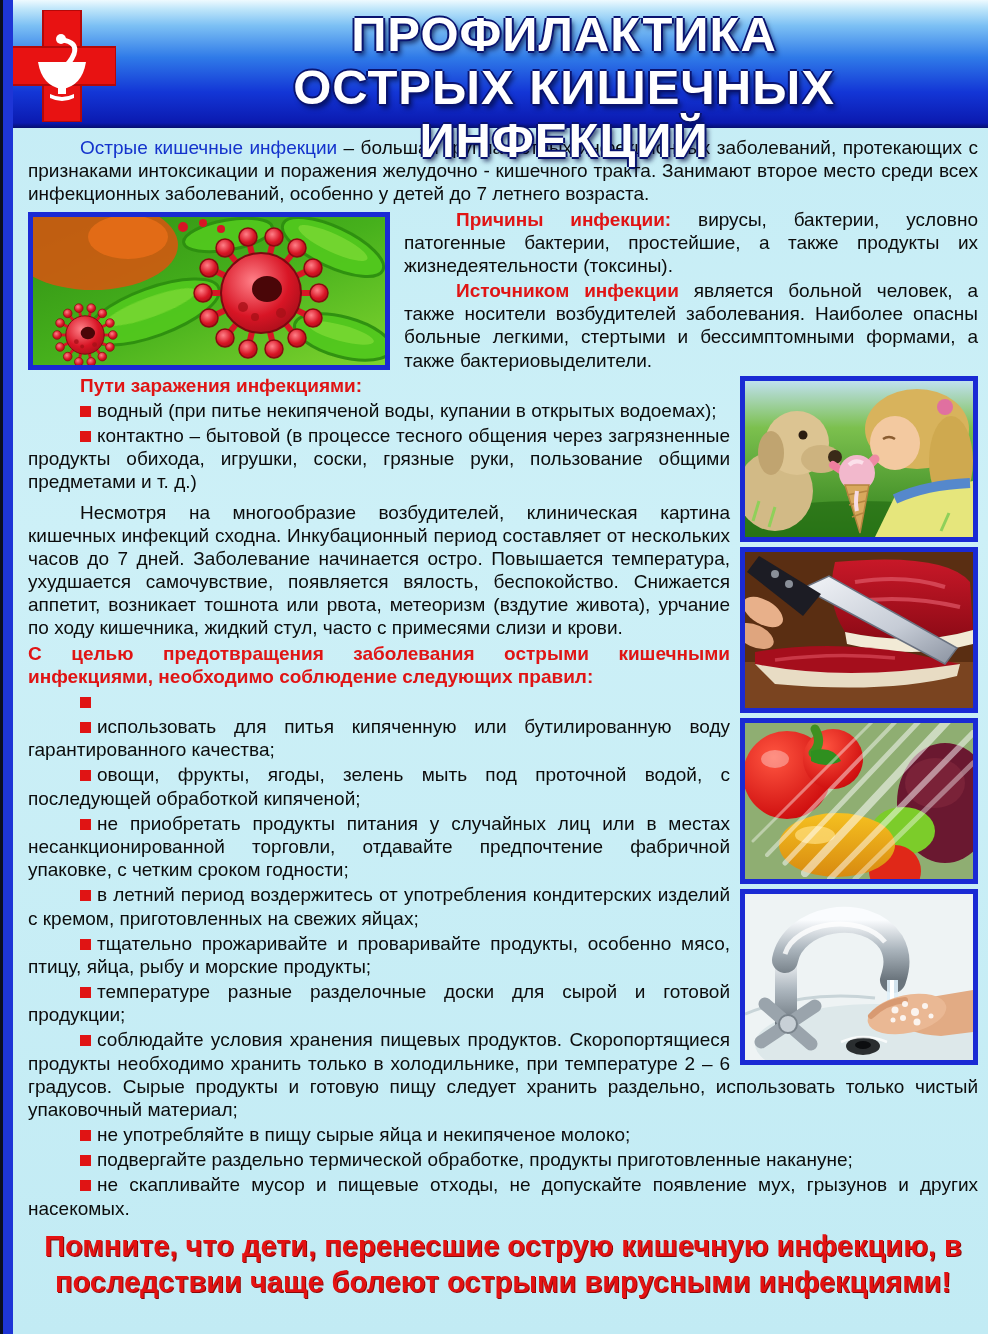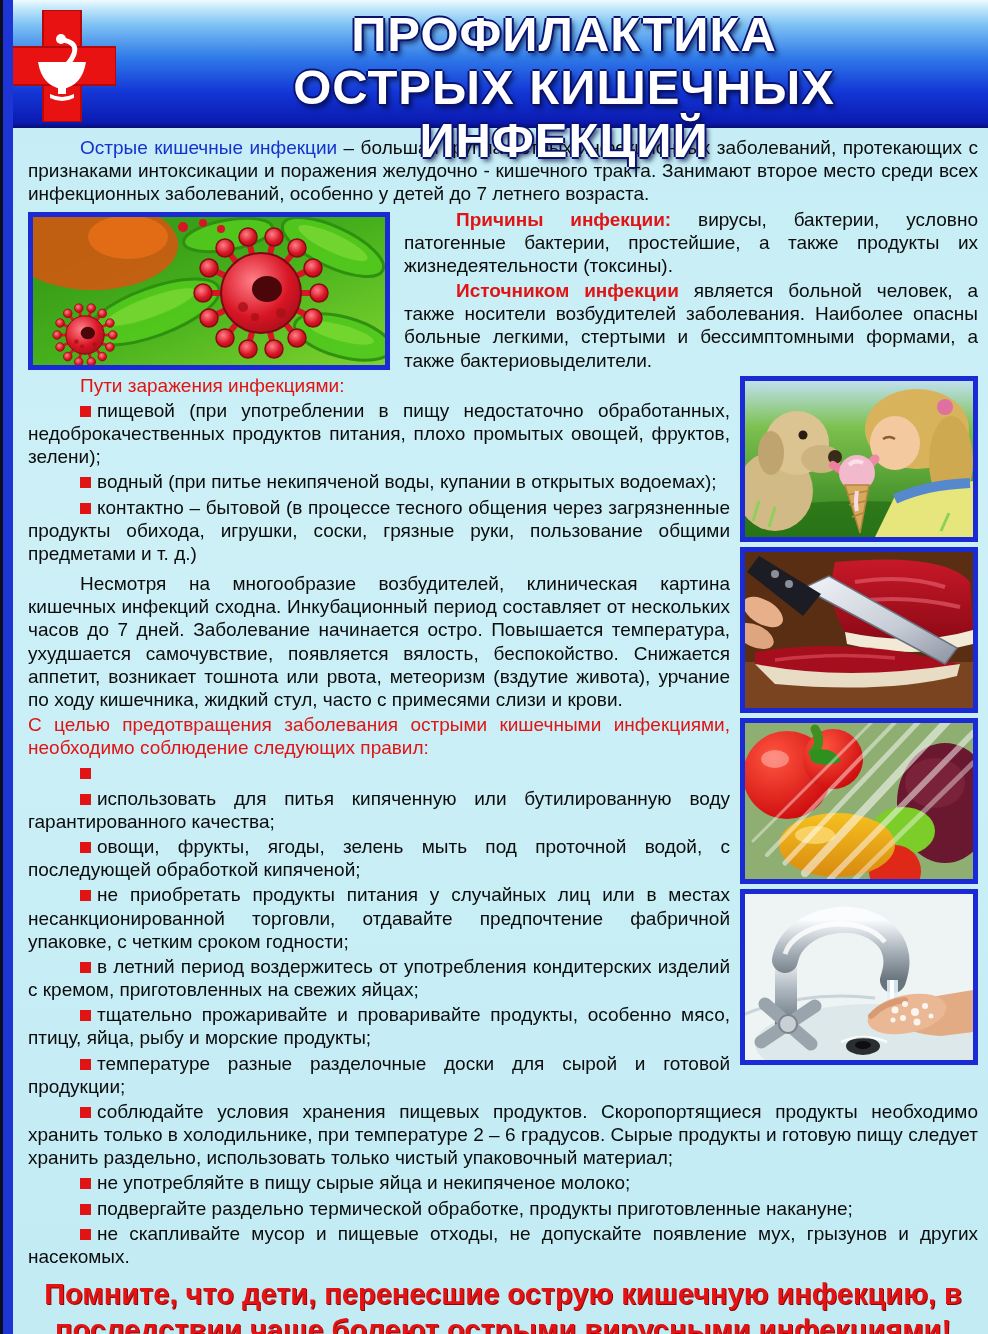--- a/index.html
+++ b/index.html
@@ -19,21 +19,21 @@
   .title-line{font-size:49px;letter-spacing:1px;
     text-shadow:-2px 0 0 #0a1470,2px 0 0 #0a1470,0 -2px 0 #0a1470,0 2px 0 #0a1470,3px 4px 5px rgba(2,8,60,.75);}
   .logo{position:absolute;left:8px;top:10px;width:108px;height:112px;z-index:6;}
   
   .content{position:relative;padding:8px 10px 0 28px;font-size:19px;line-height:1.22;
     color:#0c0c0c;text-align:justify;z-index:3;}
   p{margin:0 0 2px 0;}
   .ind{text-indent:52px;}
   .lead-blue{color:#1433cc;font-weight:normal;}
   .lead-red{color:#e01414;font-weight:bold;}
-  .red-h{color:#e01414;font-weight:normal;}
+  .red-h{color:#e01414;font-weight:bold;}
   .sq{display:inline-block;width:11px;height:11px;background:#e01414;margin-right:6px;vertical-align:baseline;}
   figure{margin:0;padding:0;}
   .virus-fig{float:left;width:352px;height:148px;border:5px solid #1a2ad4;margin:4px 14px 4px 0;background:#2f8f1f;}
   .right-col{float:right;clear:left;width:238px;margin:2px 0 4px 10px;}
   .rfig{height:156px;border:5px solid #1a2ad4;margin-bottom:5px;background:#fff;}
   .rfig.tall{height:166px;}
   .rfig svg,.virus-fig svg{display:block;}
   .course{margin-top:7px;}
   .reminder{clear:none;text-align:center;color:#e41212;font-weight:bold;font-size:29px;line-height:1.25;margin-top:8px;
     text-shadow:1px 1px 0 #8a0808;}
@@ -299,21 +299,20 @@
           </g>
 
           <ellipse cx="118" cy="152" rx="17" ry="9" fill="#2a2e30"></ellipse>
           <ellipse cx="118" cy="151" rx="8" ry="4" fill="#0c0e10"></ellipse>
           <path d="M96 148 Q118 138 142 148" stroke="#ffffff" stroke-width="2.5" fill="none" opacity=".8"></path>
         </svg>
       </figure>
     </div>
 
     <p class="red-h ind">Пути заражения инфекциями:</p>
-    <p class="ind"><span class="sq"></span><span>пищевой (при употреблении в пищу недостаточно обработанных, недоброкачественных продуктов питания, плохо промытых овощей, фруктов, зелени);</span></p>
     <p class="ind"><span class="sq"></span><span>водный (при питье некипяченой воды, купании в открытых водоемах);</span></p>
     <p class="ind"><span class="sq"></span><span>контактно – бытовой (в процессе тесного общения через загрязненные продукты обихода,  игрушки, соски, грязные руки, пользование общими предметами и т. д.)</span></p>
 
     <p class="ind course">Несмотря на многообразие возбудителей, клиническая картина кишечных инфекций сходна. Инкубационный период составляет от нескольких часов до 7 дней. Заболевание начинается остро. Повышается температура, ухудшается самочувствие, появляется вялость, беспокойство. Снижается аппетит, возникает тошнота или рвота, метеоризм (вздутие живота), урчание по ходу кишечника, жидкий стул, часто с примесями слизи и крови.</p>
 
     <p class="red-h">С целью предотвращения заболевания острыми кишечными инфекциями, необходимо соблюдение следующих правил:</p>
     <p class="ind"><span class="sq"></span></p>
     <p class="ind"><span class="sq"></span><span>использовать для питья кипяченную или бутилированную воду гарантированного качества;</span></p>
     <p class="ind"><span class="sq"></span><span>овощи, фрукты, ягоды, зелень мыть под проточной водой, с последующей обработкой кипяченой;</span></p>
     <p class="ind"><span class="sq"></span><span>не приобретать продукты питания у случайных лиц или в местах несанкционированной торговли, отдавайте предпочтение фабричной упаковке, с четким сроком годности;</span></p>

